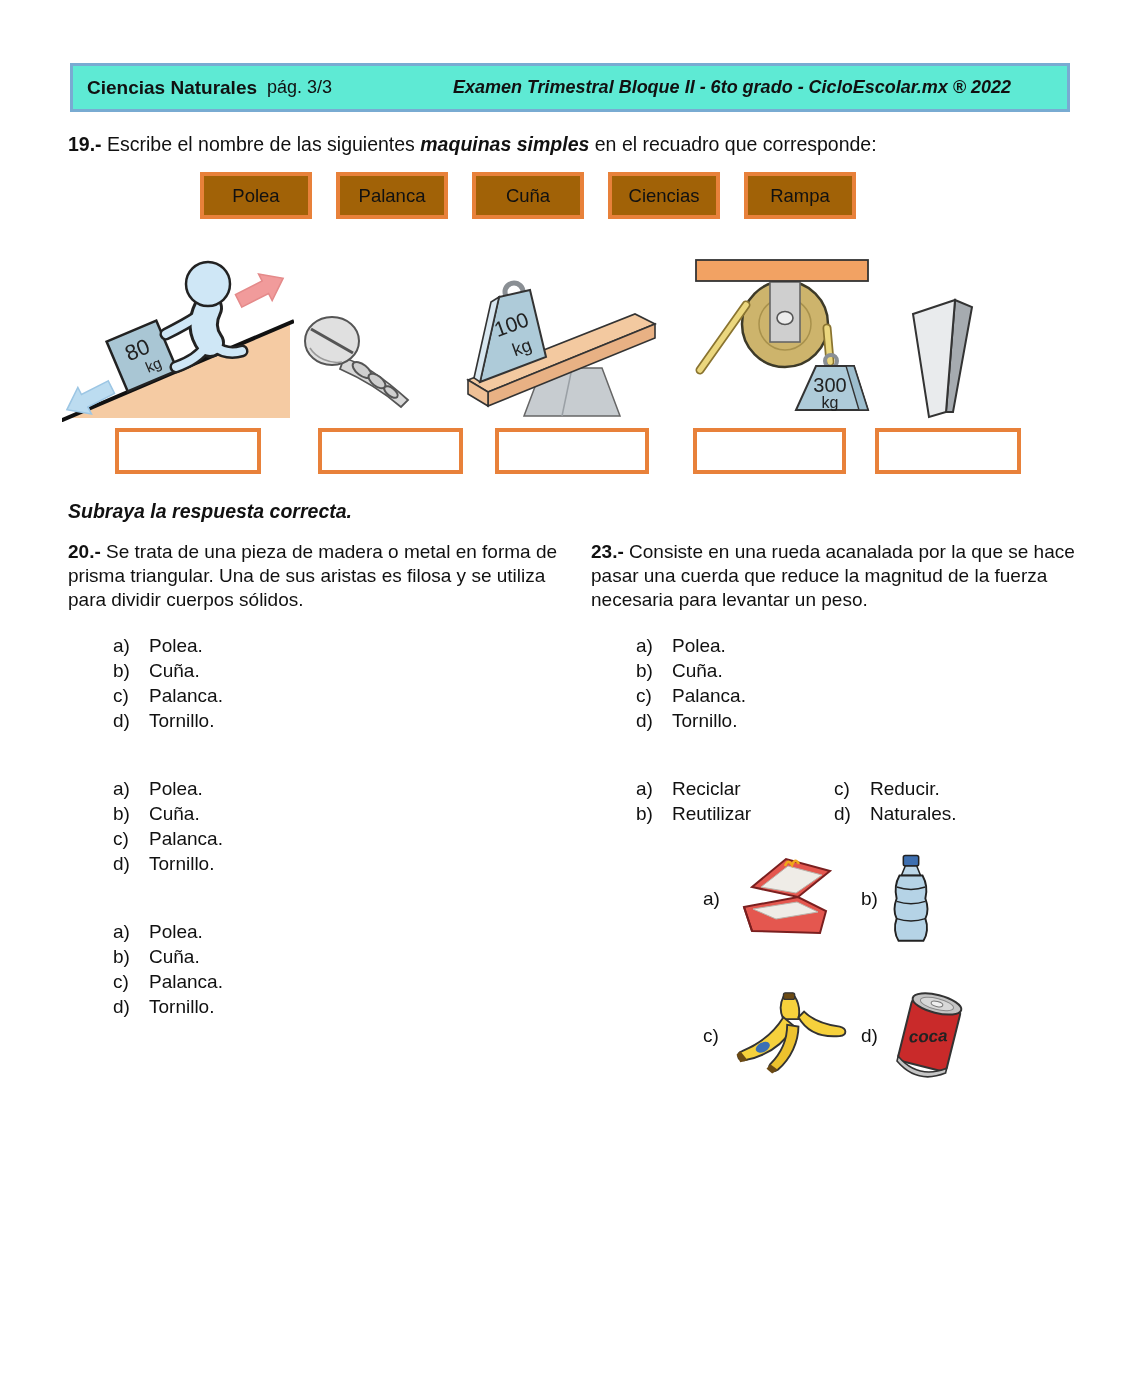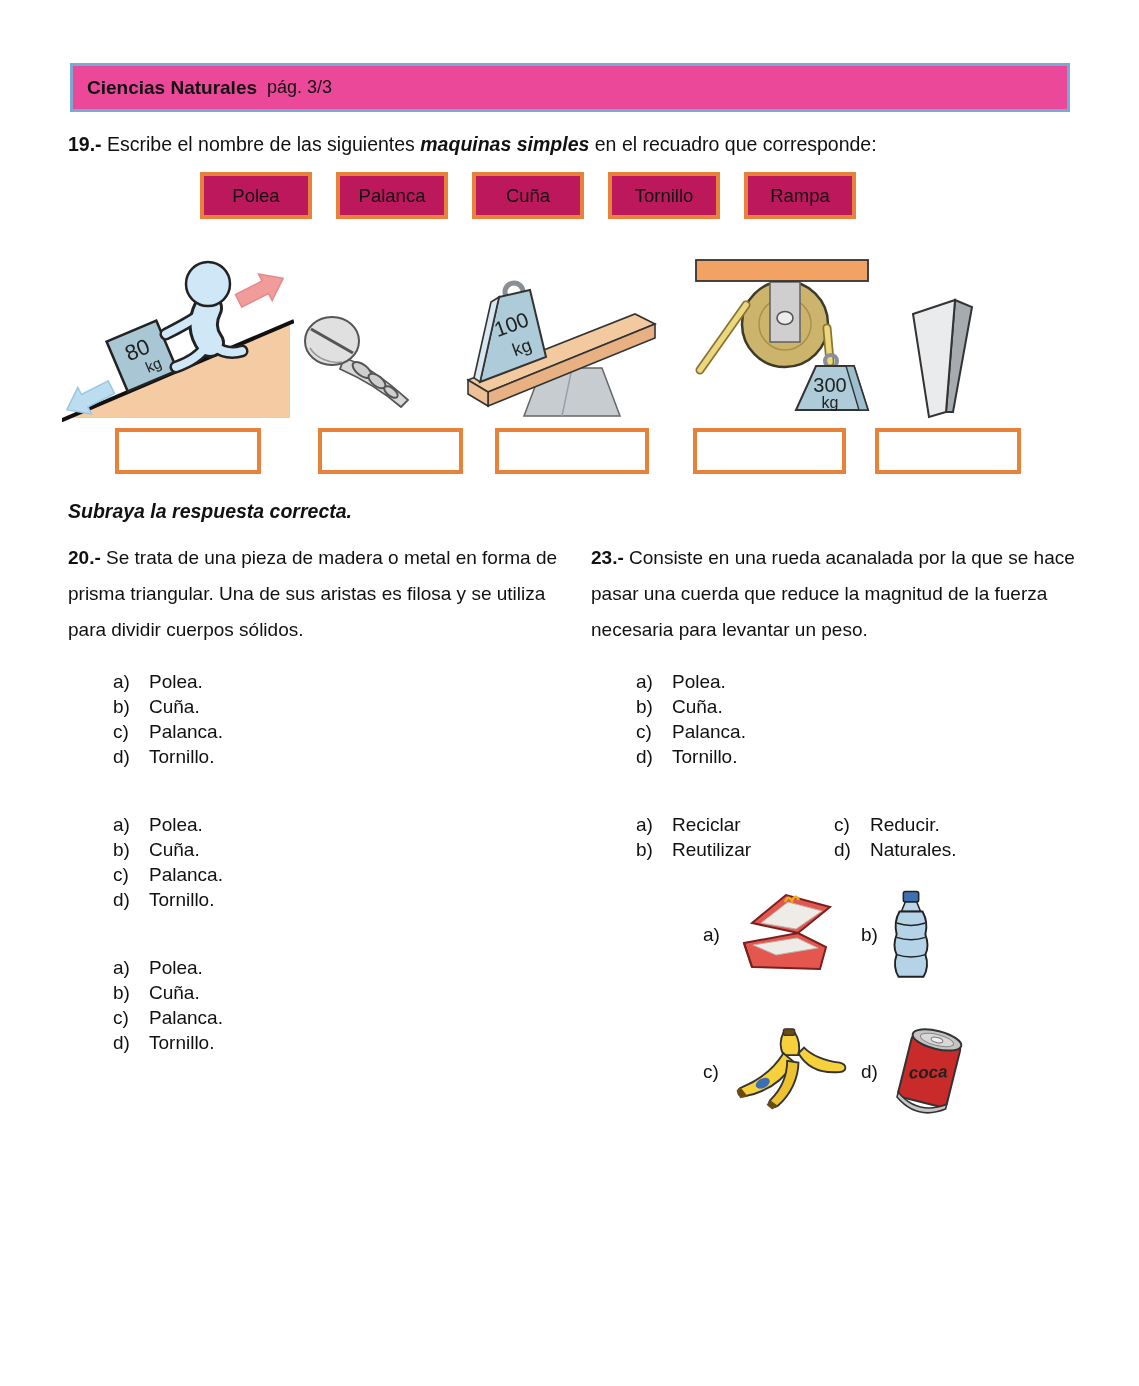--- a/index.html
+++ b/index.html
@@ -3,34 +3,34 @@
 <meta charset="utf-8">
 <style>
   html,body{margin:0;padding:0;}
   body{
     width:1139px;height:1386px;position:relative;background:#ffffff;
     font-family:"Liberation Sans", sans-serif;color:#111;
   }
   
   .header{
     position:absolute;left:70px;top:63px;width:1000px;height:49px;
-    box-sizing:border-box;border:3px solid #79ABD2;background:#ec4899;
+    box-sizing:border-box;border:3px solid #79ABD2;background:#5eead4;
     display:flex;align-items:center;padding:0 14px;
   }
   .header .subject{font-weight:bold;font-size:19px;}
   .header .page{font-size:18px;margin-left:10px;}
   .header .exam-info{margin-left:auto;margin-right:42px;font-style:italic;font-weight:bold;font-size:18px;}
   
   .q19-line{position:absolute;left:68px;top:133px;font-size:19.5px;}
   .qnum{font-weight:bold;}
   .em-bi{font-weight:bold;font-style:italic;}
   
   .word-bank{position:absolute;left:200px;top:172px;display:flex;gap:24px;}
   .word-box{
-    box-sizing:border-box;border:4px solid #E8813A;background:#be185d;height:47px;
+    box-sizing:border-box;border:4px solid #E8813A;background:#a16207;height:47px;
     min-width:112px;padding:0 8px;display:flex;align-items:center;justify-content:center;
     font-size:18.5px;
   }
   
   .illus-band{position:absolute;left:0;top:250px;width:1139px;height:176px;}
   .illus{position:absolute;}
   #illus-ramp{left:62px;top:0px;}
   #illus-screw{left:296px;top:58px;}
   #illus-lever{left:450px;top:22px;}
   #illus-pulley{left:684px;top:8px;}
@@ -40,21 +40,21 @@
   .answer-band{position:absolute;left:0;top:428px;width:1139px;height:46px;}
   .answer-box{
     position:absolute;top:0;height:46px;box-sizing:border-box;
     border:4px solid #E8813A;background:#fff;
   }
   
   .instruction{position:absolute;left:68px;top:500px;font-size:19.5px;font-style:italic;font-weight:bold;}
   
   .columns{position:absolute;left:68px;top:540px;width:1014px;display:flex;gap:32px;}
   .col{width:491px;}
-  .q-text{font-size:19px;line-height:36px;margin:0;}
+  .q-text{font-size:19px;line-height:24px;margin:0;}
   .q-options{margin:21px 0 43px 45px;}
   .opt-row{display:flex;font-size:19px;line-height:25px;}
   .opt-letter{width:36px;flex:0 0 36px;}
   .q-options-2col{
     margin:21px 0 27px 45px;display:grid;
     grid-template-rows:repeat(2,25px);grid-auto-flow:column;
     grid-template-columns:198px auto;
   }
   
   .trash-grid{
@@ -63,32 +63,33 @@
   }
   .trash-item{display:flex;align-items:center;gap:10px;font-size:19px;}
   .trash-item .t-label{flex:0 0 auto;}
 </style>
 </head>
 <body>
 
 <div class="header">
   <span class="subject">Ciencias Naturales</span>
   <span class="page">pág. 3/3</span>
+  <span class="exam-info">Examen Trimestral Bloque II - 6to grado - CicloEscolar.mx ®  2022</span>
 </div>
 
 <div class="q19-line">
   <span class="qnum">19.-</span>
   <span>Escribe el nombre de las siguientes </span><span class="em-bi">maquinas simples</span><span> en el recuadro que corresponde:</span>
 </div>
 
 <div class="word-bank">
   <div class="word-box">Polea</div>
   <div class="word-box">Palanca</div>
   <div class="word-box">Cuña</div>
-  <div class="word-box">Tornillo</div>
+  <div class="word-box">Ciencias</div>
   <div class="word-box">Rampa</div>
 </div>
 
 <div class="illus-band">
 
   <svg id="illus-ramp" class="illus" width="232" height="172" viewBox="0 0 232 172">
     <polygon points="4,168 228,168 228,74" fill="#F5CBA3"></polygon>
     <line x1="-2" y1="171" x2="232" y2="71" stroke="#111" stroke-width="4"></line>
 
     <g transform="translate(28,148) rotate(153)">

